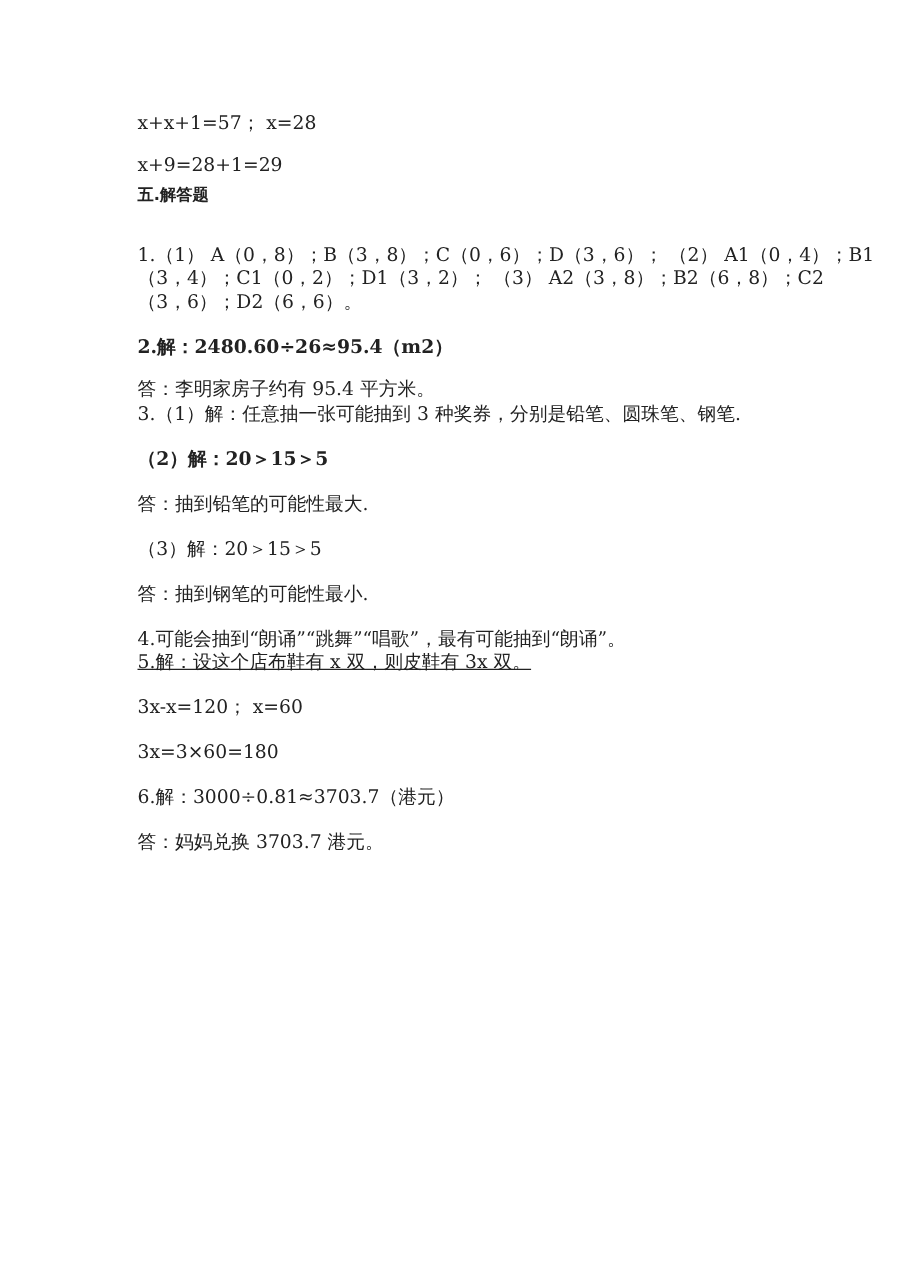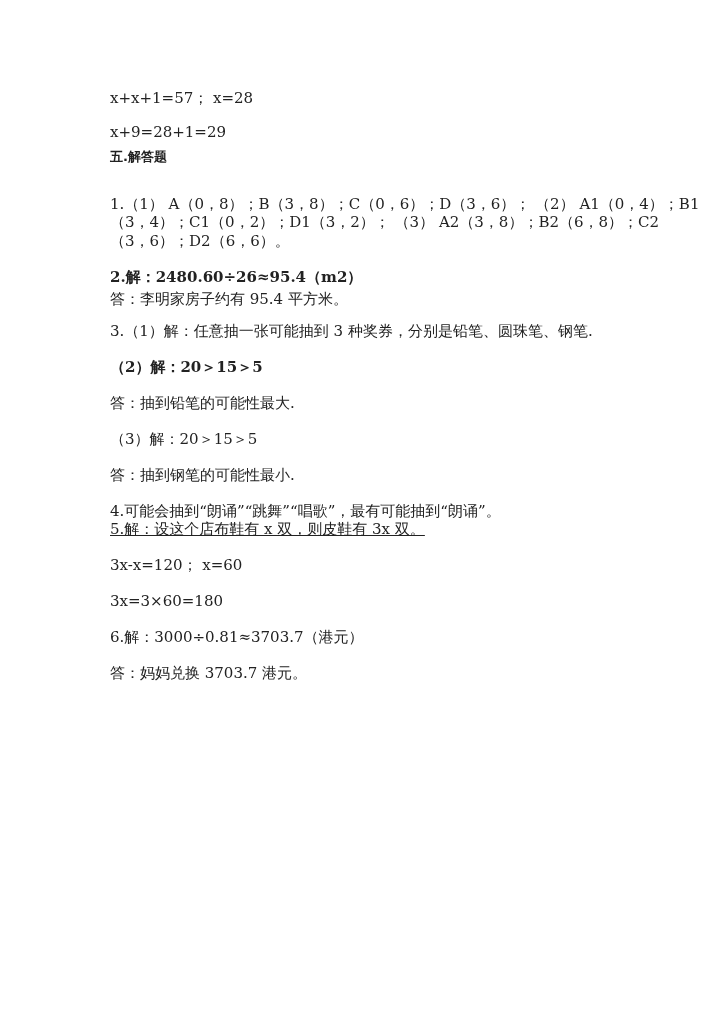--- a/index.html
+++ b/index.html
@@ -12,21 +12,21 @@
 <body>
 
 <div id="doc">
     <div class="line" style="top: 89px;">x+x+1=57； x=28</div>
     <div class="line" style="top: 123px;">x+9=28+1=29</div>
     <div class="line heading" style="top: 148px;">五.解答题</div>
     <div class="line" style="top: 195px;">1.（1） A（0，8）；B（3，8）；C（0，6）；D（3，6）； （2） A1（0，4）；B1</div>
     <div class="line" style="top: 213px;">（3，4）；C1（0，2）；D1（3，2）； （3） A2（3，8）；B2（6，8）；C2</div>
     <div class="line" style="top: 232px;">（3，6）；D2（6，6）。</div>
     <div class="line" style="top: 268px; font-weight: bold;">2.解：2480.60÷26≈95.4（m2）</div>
-    <div class="line" style="top: 290px;">答：李明家房子约有 95.4 平方米。</div>
+    <div class="line" style="top: 302px;">答：李明家房子约有 95.4 平方米。</div>
     <div class="line" style="top: 322px;">3.（1）解：任意抽一张可能抽到 3 种奖券，分别是铅笔、圆珠笔、钢笔.</div>
     <div class="line" style="top: 358px; font-weight: bold;">（2）解：20＞15＞5</div>
     <div class="line" style="top: 394px;">答：抽到铅笔的可能性最大.</div>
     <div class="line" style="top: 430px;">（3）解：20＞15＞5</div>
     <div class="line" style="top: 466px;">答：抽到钢笔的可能性最小.</div>
     <div class="line" style="top: 502px;">4.可能会抽到“朗诵”“跳舞”“唱歌”，最有可能抽到“朗诵”。</div>
     <div class="line" style="top: 520px; text-decoration: underline;">5.解：设这个店布鞋有 x 双，则皮鞋有 3x 双。</div>
     <div class="line" style="top: 556px;">3x-x=120； x=60</div>
     <div class="line" style="top: 592px;">3x=3×60=180</div>
     <div class="line" style="top: 628px;">6.解：3000÷0.81≈3703.7（港元）</div>

